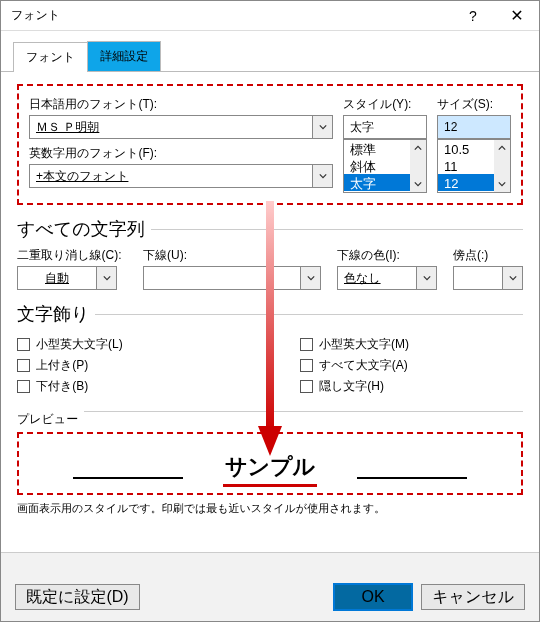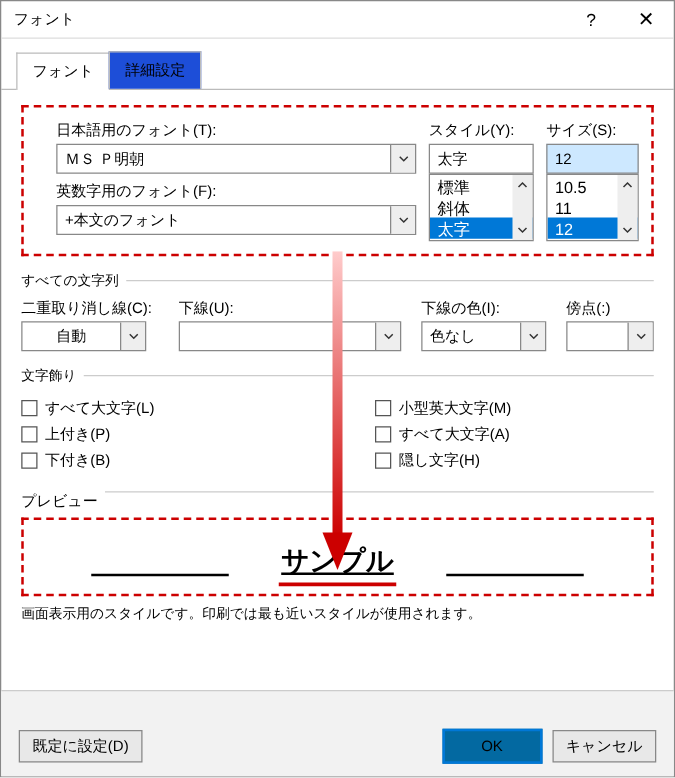--- a/index.html
+++ b/index.html
@@ -3,55 +3,55 @@
 <meta charset="utf-8">
 <style>
   * { box-sizing: border-box; font-family: "Meiryo UI", "MS UI Gothic", sans-serif; }
   body { margin: 0; background: #fff; font-size: 12px; color: #000; }
   .window { width: 540px; height: 622px; border: 1px solid #888; background: #fff; position: relative; }
   .titlebar { height: 30px; display: flex; align-items: center; padding: 0 0 0 10px; border-bottom: 1px solid #ddd; }
   .titlebar .title { flex: 1; font-size: 12px; }
   .titlebar .tbtn { width: 44px; height: 30px; display: flex; align-items: center; justify-content: center; font-size: 14px; }
   .titlebar .tbtn.close { font-size: 16px; }
   .tabs { display: flex; padding: 10px 12px 0 12px; border-bottom: 1px solid #bbb; }
-  .tab { padding: 6px 12px; border: 1px solid #bbb; border-bottom: none; background: #1d4ed8; margin-right: -1px; font-size: 12px; position: relative; }
+  .tab { padding: 6px 12px; border: 1px solid #bbb; border-bottom: none; background: #0ea5e9; margin-right: -1px; font-size: 12px; position: relative; }
   .tab.active { background: #fff; top: 1px; }
   .body { padding: 12px 16px; }
   .redbox { border: 2px dashed #c00; padding: 10px; position: relative; }
   .row1 { display: flex; gap: 10px; }
-  .col-left { flex: 1; margin-left: 16px; }
+  .col-left { flex: 1; }
   .col-style { width: 84px; }
   .col-size { width: 74px; }
   .lbl { font-size: 12px; margin-bottom: 2px; display: block; }
   .combo { display: flex; height: 24px; border: 1px solid #888; background: #fff; align-items: center; }
-  .combo .txt { flex: 1; padding: 0 6px; font-size: 12px; white-space: nowrap; overflow: hidden; }
+  .combo .txt { flex: 1; padding: 0 6px; font-size: 12px; white-space: nowrap; overflow: hidden; text-decoration: underline; }
   .combo .arrow { width: 20px; height: 100%; border-left: 1px solid #888; background: #eee; display: flex; align-items: center; justify-content: center; }
   .combo .arrow svg { width: 8px; height: 8px; }
   .selbox { height: 24px; border: 1px solid #888; background: #fff; padding: 0 6px; display:flex; align-items:center; }
   .selbox.hi { background: #cde8ff; }
   .listbox { border: 1px solid #888; height: 54px; overflow: hidden; position: relative; }
   .listbox .item { padding: 1px 6px; font-size: 13px; line-height: 17px; height:17px; }
   .listbox .item.sel { background: #0078d7; color: #fff; }
   .listbox .sb { position: absolute; right: 0; top: 0; bottom: 0; width: 16px; background: #eee; display:flex; flex-direction:column; justify-content:space-between; align-items:center; }
   .listbox .sb .ar { height:16px; display:flex; align-items:center; justify-content:center; width:100%; }
   .grp { margin-top: 12px; }
-  .grp .hdr { font-size: 11px; margin-bottom: 6px; display:flex; align-items:center; }
+  .grp .hdr { font-size: 18px; margin-bottom: 6px; display:flex; align-items:center; }
   .grp .hdr .line { flex:1; height:1px; background:#ccc; margin-left:6px; }
   .cols4 { display:flex; gap: 16px; }
   .col { }
   .chk { display:flex; align-items:center; margin: 4px 0; }
   .chk .box { width:13px; height:13px; border:1px solid #555; margin-right:6px; background:#fff; }
   .preview-wrap { margin-top:12px; }
   .preview-box { border: 2px dashed #c00; padding: 18px 14px 6px; position:relative; margin-top:4px; }
   .preview-row { display:flex; align-items:center; justify-content:center; gap: 40px; }
   .uline { border-bottom: 2px solid #000; height: 18px; width: 110px; }
-  .sample { font-size: 22px; font-weight: bold; border-bottom: 3px solid #c00; padding: 0 2px 2px; text-decoration: underline; }
+  .sample { font-size: 22px; font-weight: bold; border-bottom: 3px solid #c00; padding: 0 2px 2px; }
   .note { font-size: 11px; margin-top: 6px; }
   .footer { position:absolute; bottom:0; left:0; right:0; padding: 10px 14px; border-top:1px solid #ccc; background:#f2f2f2; display:flex; align-items:center; }
-  .btn { min-width:80px; height:24px; border:1px solid #888; background:#e8e8e8; display:inline-flex; align-items:center; justify-content:center; font-size:12px; padding: 12px 10px; margin-top: 20px; }
+  .btn { min-width:80px; height:24px; border:1px solid #888; background:#e8e8e8; display:inline-flex; align-items:center; justify-content:center; font-size:16px; padding: 12px 10px; margin-top: 20px; }
   .btn.primary { border:2px solid #0078d7; background:#0369a1; }
   .spacer { flex:1; }
   .arrow-overlay { position:absolute; left:50%; top:200px; transform:translateX(-50%); pointer-events:none; }
 </style>
 </head>
 <body>
 
 <div class="window">
 
   <div class="titlebar">
@@ -196,21 +196,21 @@
 
     <div class="grp">
       <div class="hdr">
           <span>文字飾り</span>
           <div class="line"></div>
         </div>
       <div style="display:flex;">
         <div style="flex:1">
           <div class="chk">
               <span class="box"></span>
-              <span>すべて大文字(L)</span>
+              <span>小型英大文字(L)</span>
             </div>
           <div class="chk">
               <span class="box"></span>
               <span>上付き(P)</span>
             </div>
           <div class="chk">
               <span class="box"></span>
               <span>下付き(B)</span>
             </div>
         </div>

